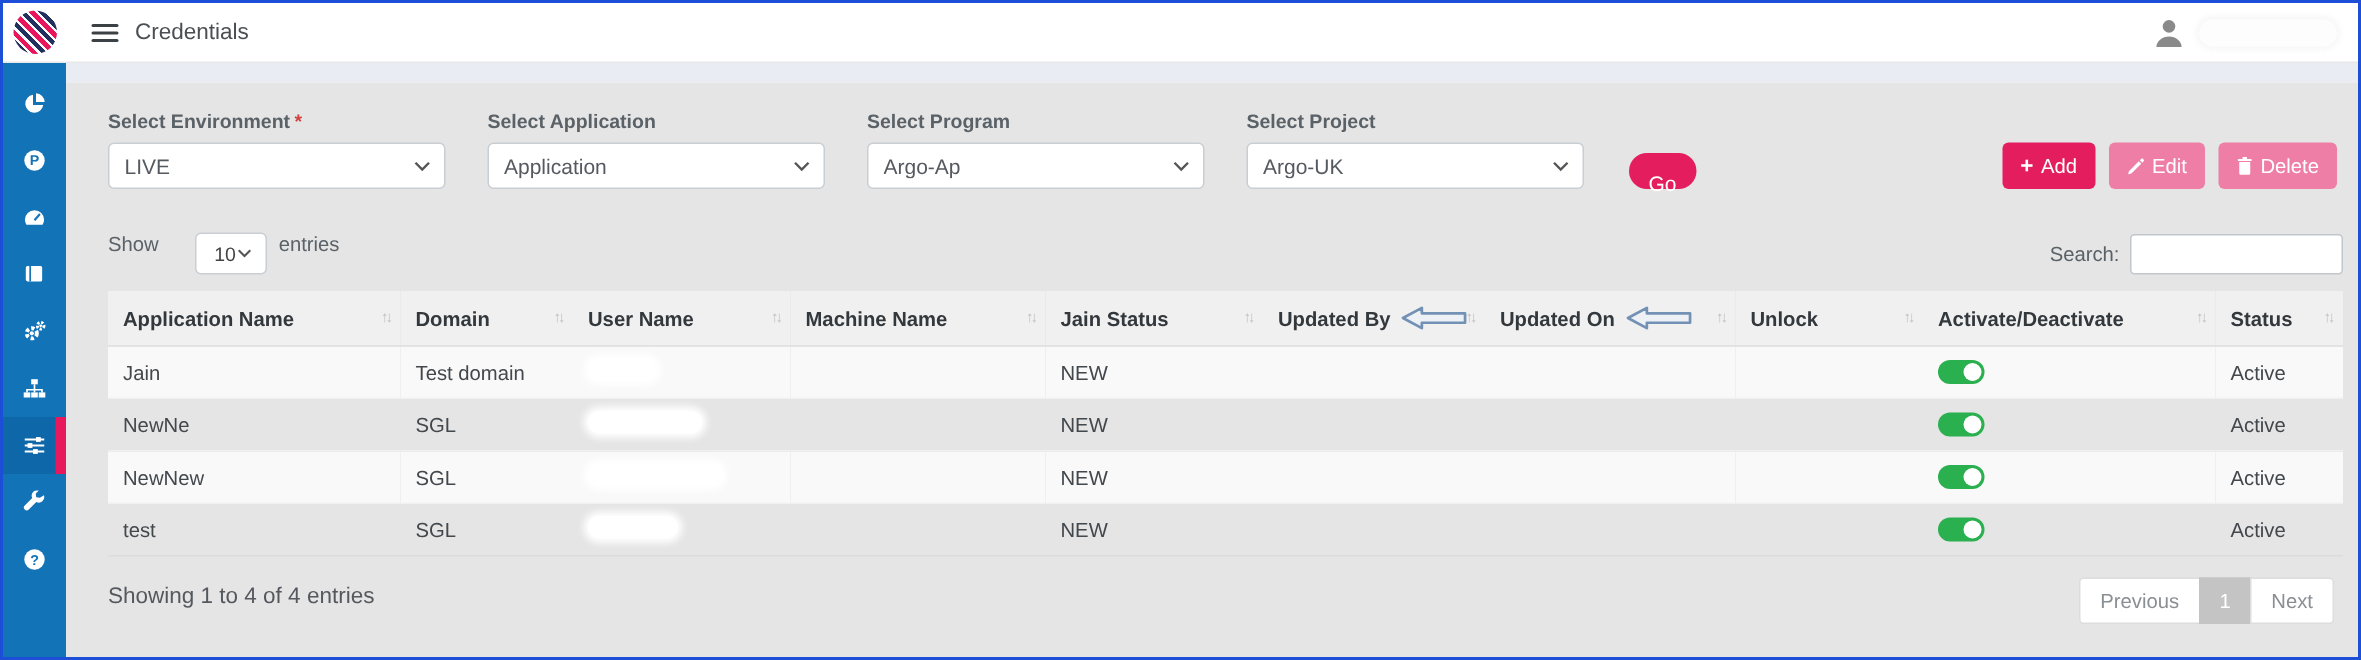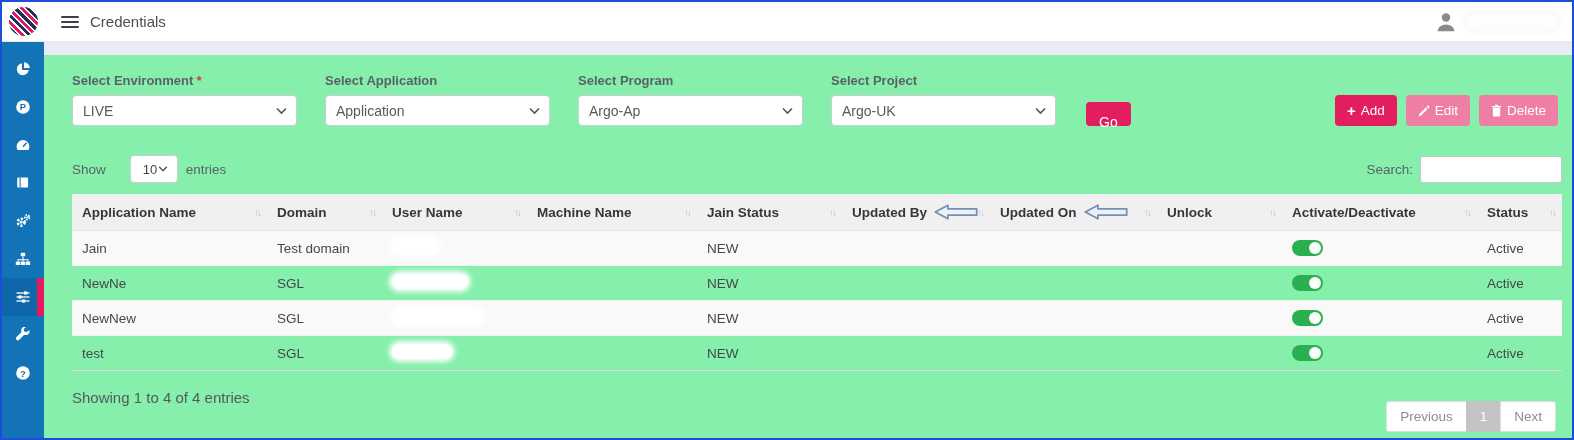--- a/index.html
+++ b/index.html
@@ -20,40 +20,40 @@
   
   .body{flex:1;display:flex;min-height:0;}
   .sidebar{width:42px;background:#1273b7;flex:0 0 42px;padding-top:8px;display:flex;flex-direction:column;}
   .side-item{height:38px;display:flex;align-items:center;justify-content:center;position:relative;cursor:pointer;}
   .side-item svg{width:16px;height:16px;display:block;}
   .side-item.active{background:#0d67a8;}
   .side-item.active::after{content:"";position:absolute;right:0;top:0;bottom:0;width:7px;background:#e8185d;}
 
   .main{flex:1;display:flex;flex-direction:column;min-width:0;}
   .gap-strip{height:13px;background:#e9edf3;flex:0 0 13px;}
-  .content{flex:1;background:#86efac;padding:18px 10px 0 28px;}
+  .content{flex:1;background:#e5e5e5;padding:18px 10px 0 28px;}
 
   
   .filter-row{display:flex;align-items:flex-end;}
   .filter-group{width:225px;margin-right:28px;}
   .filter-label{font-size:13px;font-weight:bold;color:#5a6268;margin-bottom:7px;}
   .req{color:#d43f3a;margin-left:3px;}
   .sel-wrap{position:relative;}
   .sel-wrap select{width:100%;height:31px;appearance:none;-webkit-appearance:none;border:1px solid #c9ced3;border-radius:4px;background:#fff;padding:0 26px 0 10px;font-size:14px;color:#555a60;font-family:inherit;}
   .chev{position:absolute;right:10px;top:50%;transform:translateY(-50%);pointer-events:none;line-height:0;}
-  .go-btn{height:21px;padding:12px 13px;background:#e41d5f;color:#fff;border:none;border-radius:4px;font-size:14px;margin-left:1px;cursor:pointer;font-family:inherit;}
+  .go-btn{height:21px;padding:12px 13px;background:#e41d5f;color:#fff;border:none;border-radius:14px;font-size:14px;margin-left:1px;cursor:pointer;font-family:inherit;}
   .actions{margin-left:auto;display:flex;gap:9px;margin-right:4px;}
   .act-btn{height:31px;border:none;border-radius:4px;color:#fff;font-size:13.5px;padding:0 12px;display:flex;align-items:center;gap:5px;cursor:pointer;font-family:inherit;}
   .act-add{background:#e41d5f;}
   .act-soft{background:#ee7ea6;}
   .plus-glyph{font-size:15px;font-weight:bold;line-height:1;}
 
   
   .controls-row{display:flex;align-items:center;margin-top:29px;}
-  .ctl-left{display:flex;align-items:center;gap:8px;font-size:13.5px;color:#5a6268;}
+  .ctl-left{display:flex;align-items:flex-start;gap:8px;font-size:13.5px;color:#5a6268;}
   .entries-wrap{position:relative;width:64px;padding-left:16px;}
   .entries-wrap select{width:100%;height:28px;appearance:none;-webkit-appearance:none;border:1px solid #c9ced3;border-radius:4px;background:#fff;padding:0 20px 0 12px;font-size:13px;color:#444;font-family:inherit;}
   .ctl-right{margin-left:auto;display:flex;align-items:center;gap:7px;font-size:13.5px;color:#5a6268;margin-right:0;}
   .search-input{width:142px;height:27px;border:1px solid #c2c7cc;border-radius:3px;padding:0 8px;font-size:13px;font-family:inherit;}
 
   
   table.data{width:100%;border-collapse:collapse;table-layout:fixed;margin-top:11px;}
   table.data th{background:#f0f0f0;font-size:13.5px;font-weight:bold;color:#33383d;text-align:left;padding:9px 26px 9px 10px;position:relative;border-bottom:1px solid #e2e2e2;white-space:nowrap;cursor:pointer;}
   .sort-icon{position:absolute;right:7px;top:50%;transform:translateY(-50%);font-size:10px;color:#c2c2c2;letter-spacing:-2px;}
   .annot-arrow{display:inline-block;vertical-align:-4px;margin-left:6px;line-height:0;}
@@ -61,21 +61,21 @@
   tbody tr:nth-child(odd){background:#f9f9f9;}
   tbody tr:last-child td{border-bottom:1px solid #dcdcdc;}
   .redacted-cell{display:inline-block;height:15px;border-radius:8px;background:#fff;box-shadow:0 0 5px 3px rgba(255,255,255,.95);}
   td.toggle-cell{padding-left:58px;}
   .toggle{display:inline-block;width:31px;height:16px;border-radius:9px;background:#2ab04f;position:relative;cursor:pointer;vertical-align:middle;}
   .toggle::after{content:"";position:absolute;right:2px;top:2px;width:12px;height:12px;border-radius:50%;background:#fff;}
 
   
   .footer-row{display:flex;align-items:flex-start;justify-content:space-between;margin-top:14px;padding-right:6px;}
   .showing-text{font-size:15px;color:#55595e;padding-top:4px;}
-  .pagination{display:flex;margin-top:16px;}
+  .pagination{display:flex;}
   .page-btn{border:1px solid #ddd;background:#fff;color:#8a8f94;font-size:13.5px;padding:7px 13px;margin-left:-1px;cursor:pointer;font-family:inherit;}
   .page-btn:first-child{border-radius:3px 0 0 3px;margin-left:0;}
   .page-btn:last-child{border-radius:0 3px 3px 0;}
   .page-current{background:#c4c4c4;border-color:#c4c4c4;color:#fff;}
 </style>
 </head>
 <body>
 
 <div class="frame">
 

